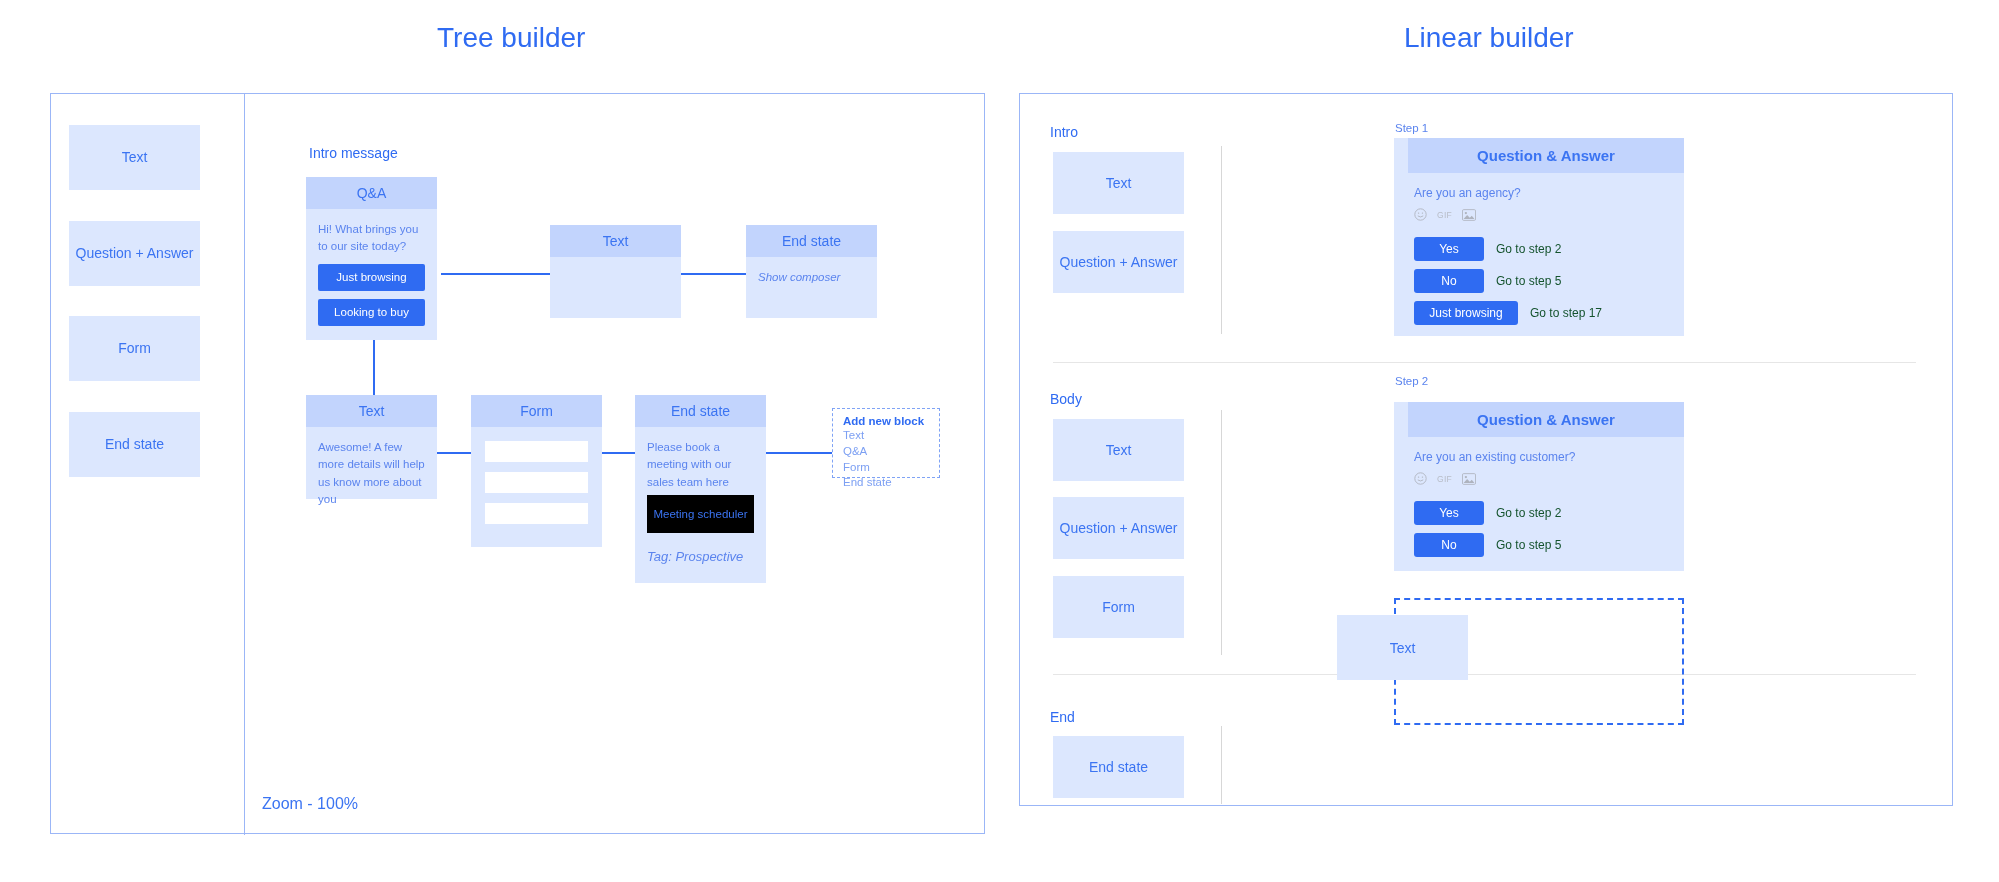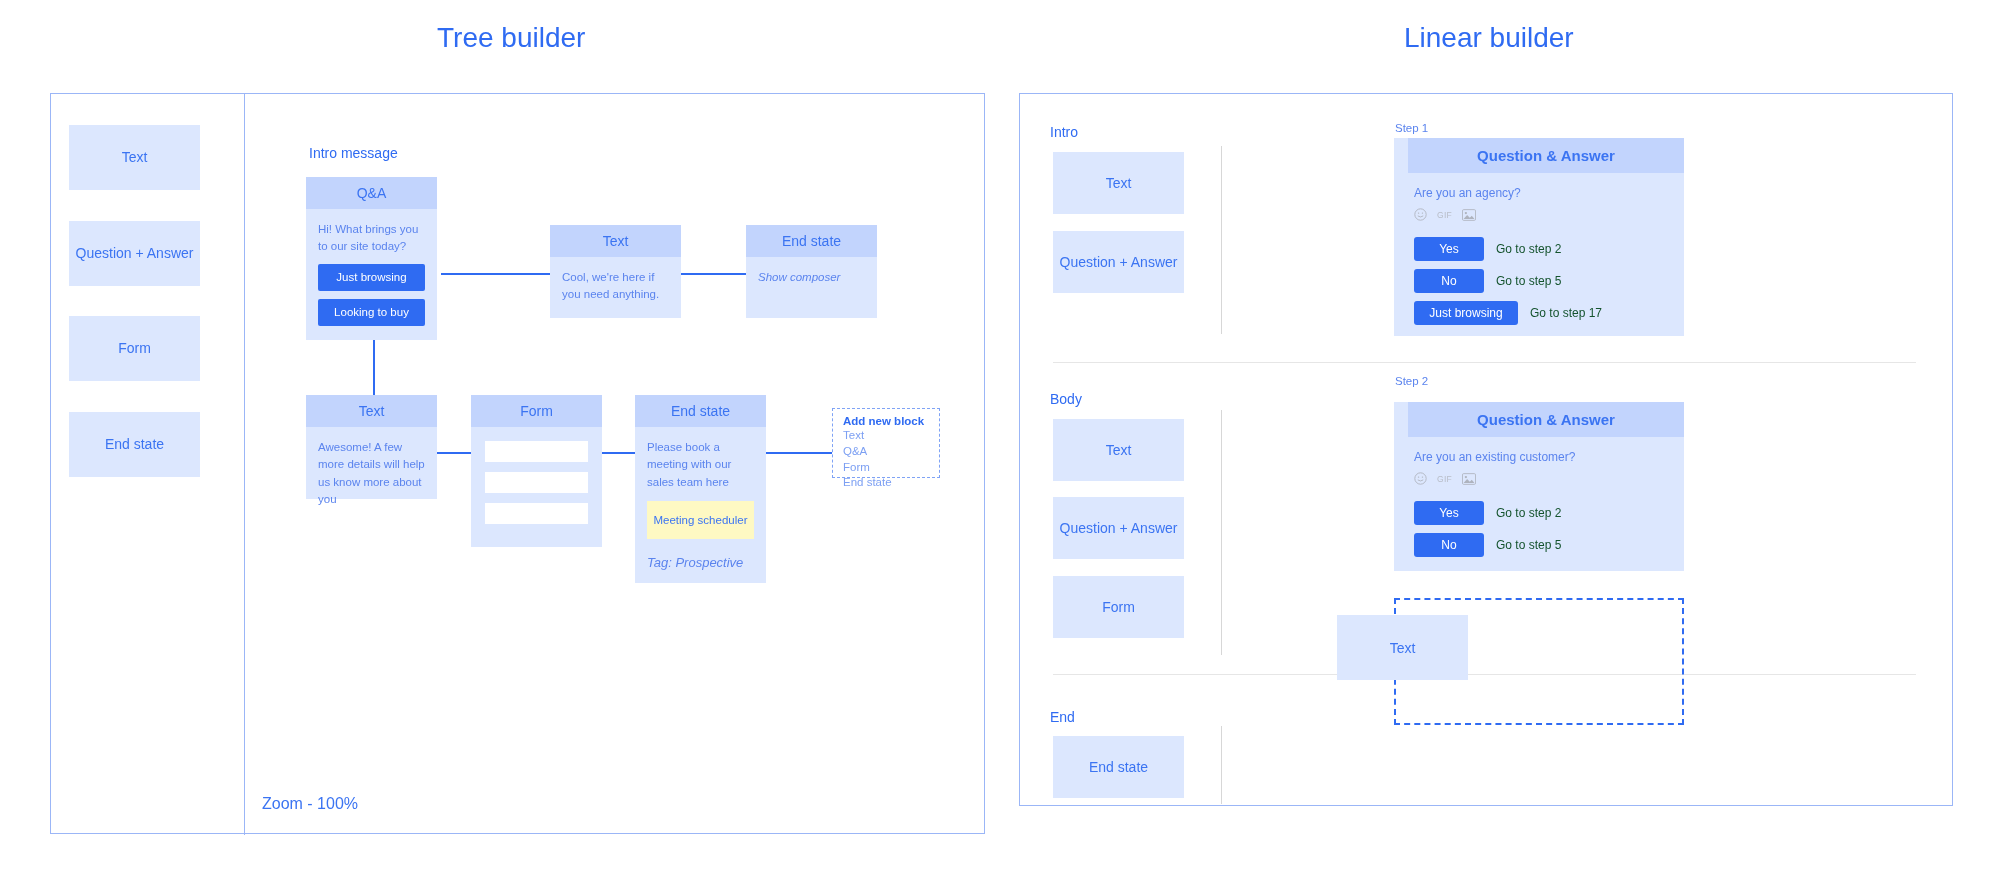--- a/index.html
+++ b/index.html
@@ -82,27 +82,27 @@
     margin-top: 8px;
   }
 
   .form-field {
     background: #ffffff;
     height: 21px;
     margin-bottom: 10px;
   }
 
   .white-box {
-    background: #fef9c3;
+    background: #000000;
     color: #3b74f2;
     font-size: 11.5px;
     text-align: center;
     line-height: 1.4;
     padding: 11px 6px;
-    margin-top: 10px;
+    margin-top: 4px;
   }
 
   .tag-line {
     color: #5b84ee;
     font-size: 13px;
     font-style: italic;
     margin-top: 14px;
   }
 
   
@@ -251,21 +251,20 @@
     <div class="node-header">Q&amp;A</div>
     <div class="node-body">
       <div>Hi! What brings you to our site today?</div>
       <div class="pill">Just browsing</div>
       <div class="pill">Looking to buy</div>
     </div>
   </div>
 
   <div class="node" style="left:550px; top:225px; width:131px; height:93px;">
     <div class="node-header">Text</div>
-    <div class="node-body">Cool, we're here if you need anything.</div>
   </div>
 
   <div class="node" style="left:746px; top:225px; width:131px; height:93px;">
     <div class="node-header">End state</div>
     <div class="node-body italic">Show composer</div>
   </div>
 
   <div class="node" style="left:306px; top:395px; width:131px; height:104px;">
     <div class="node-header">Text</div>
     <div class="node-body">Awesome! A few more details will help us know more about you</div>

